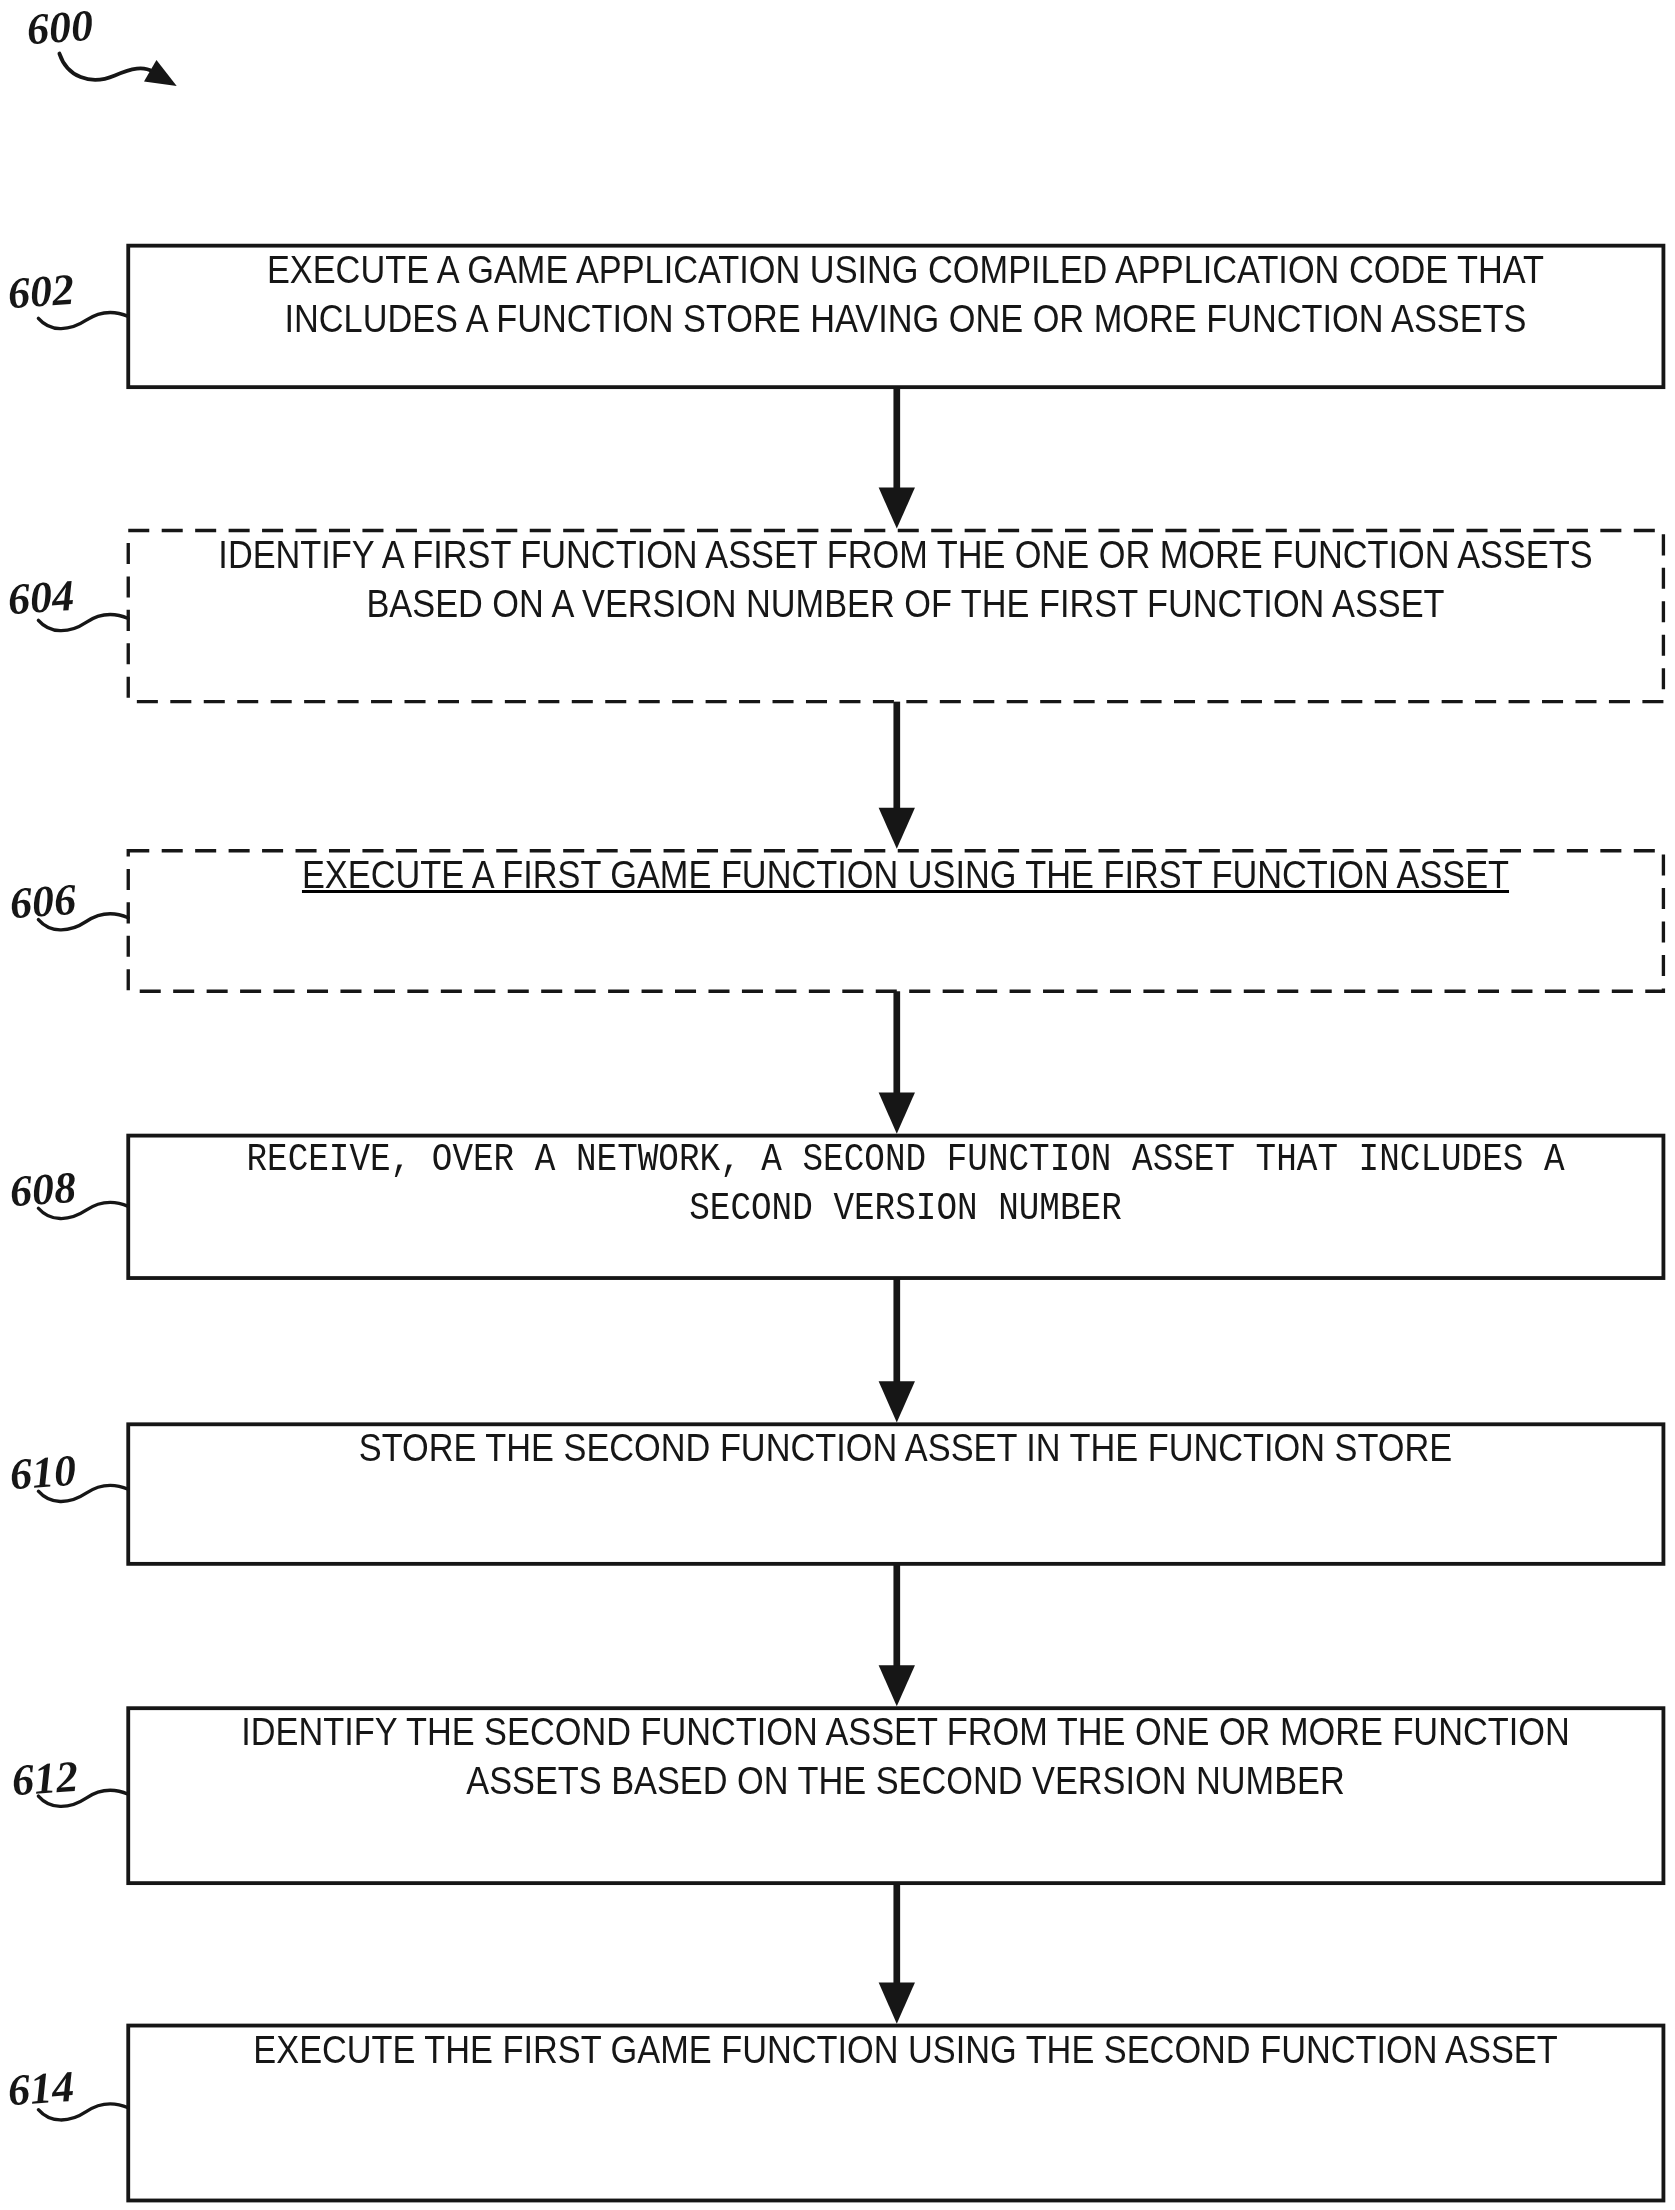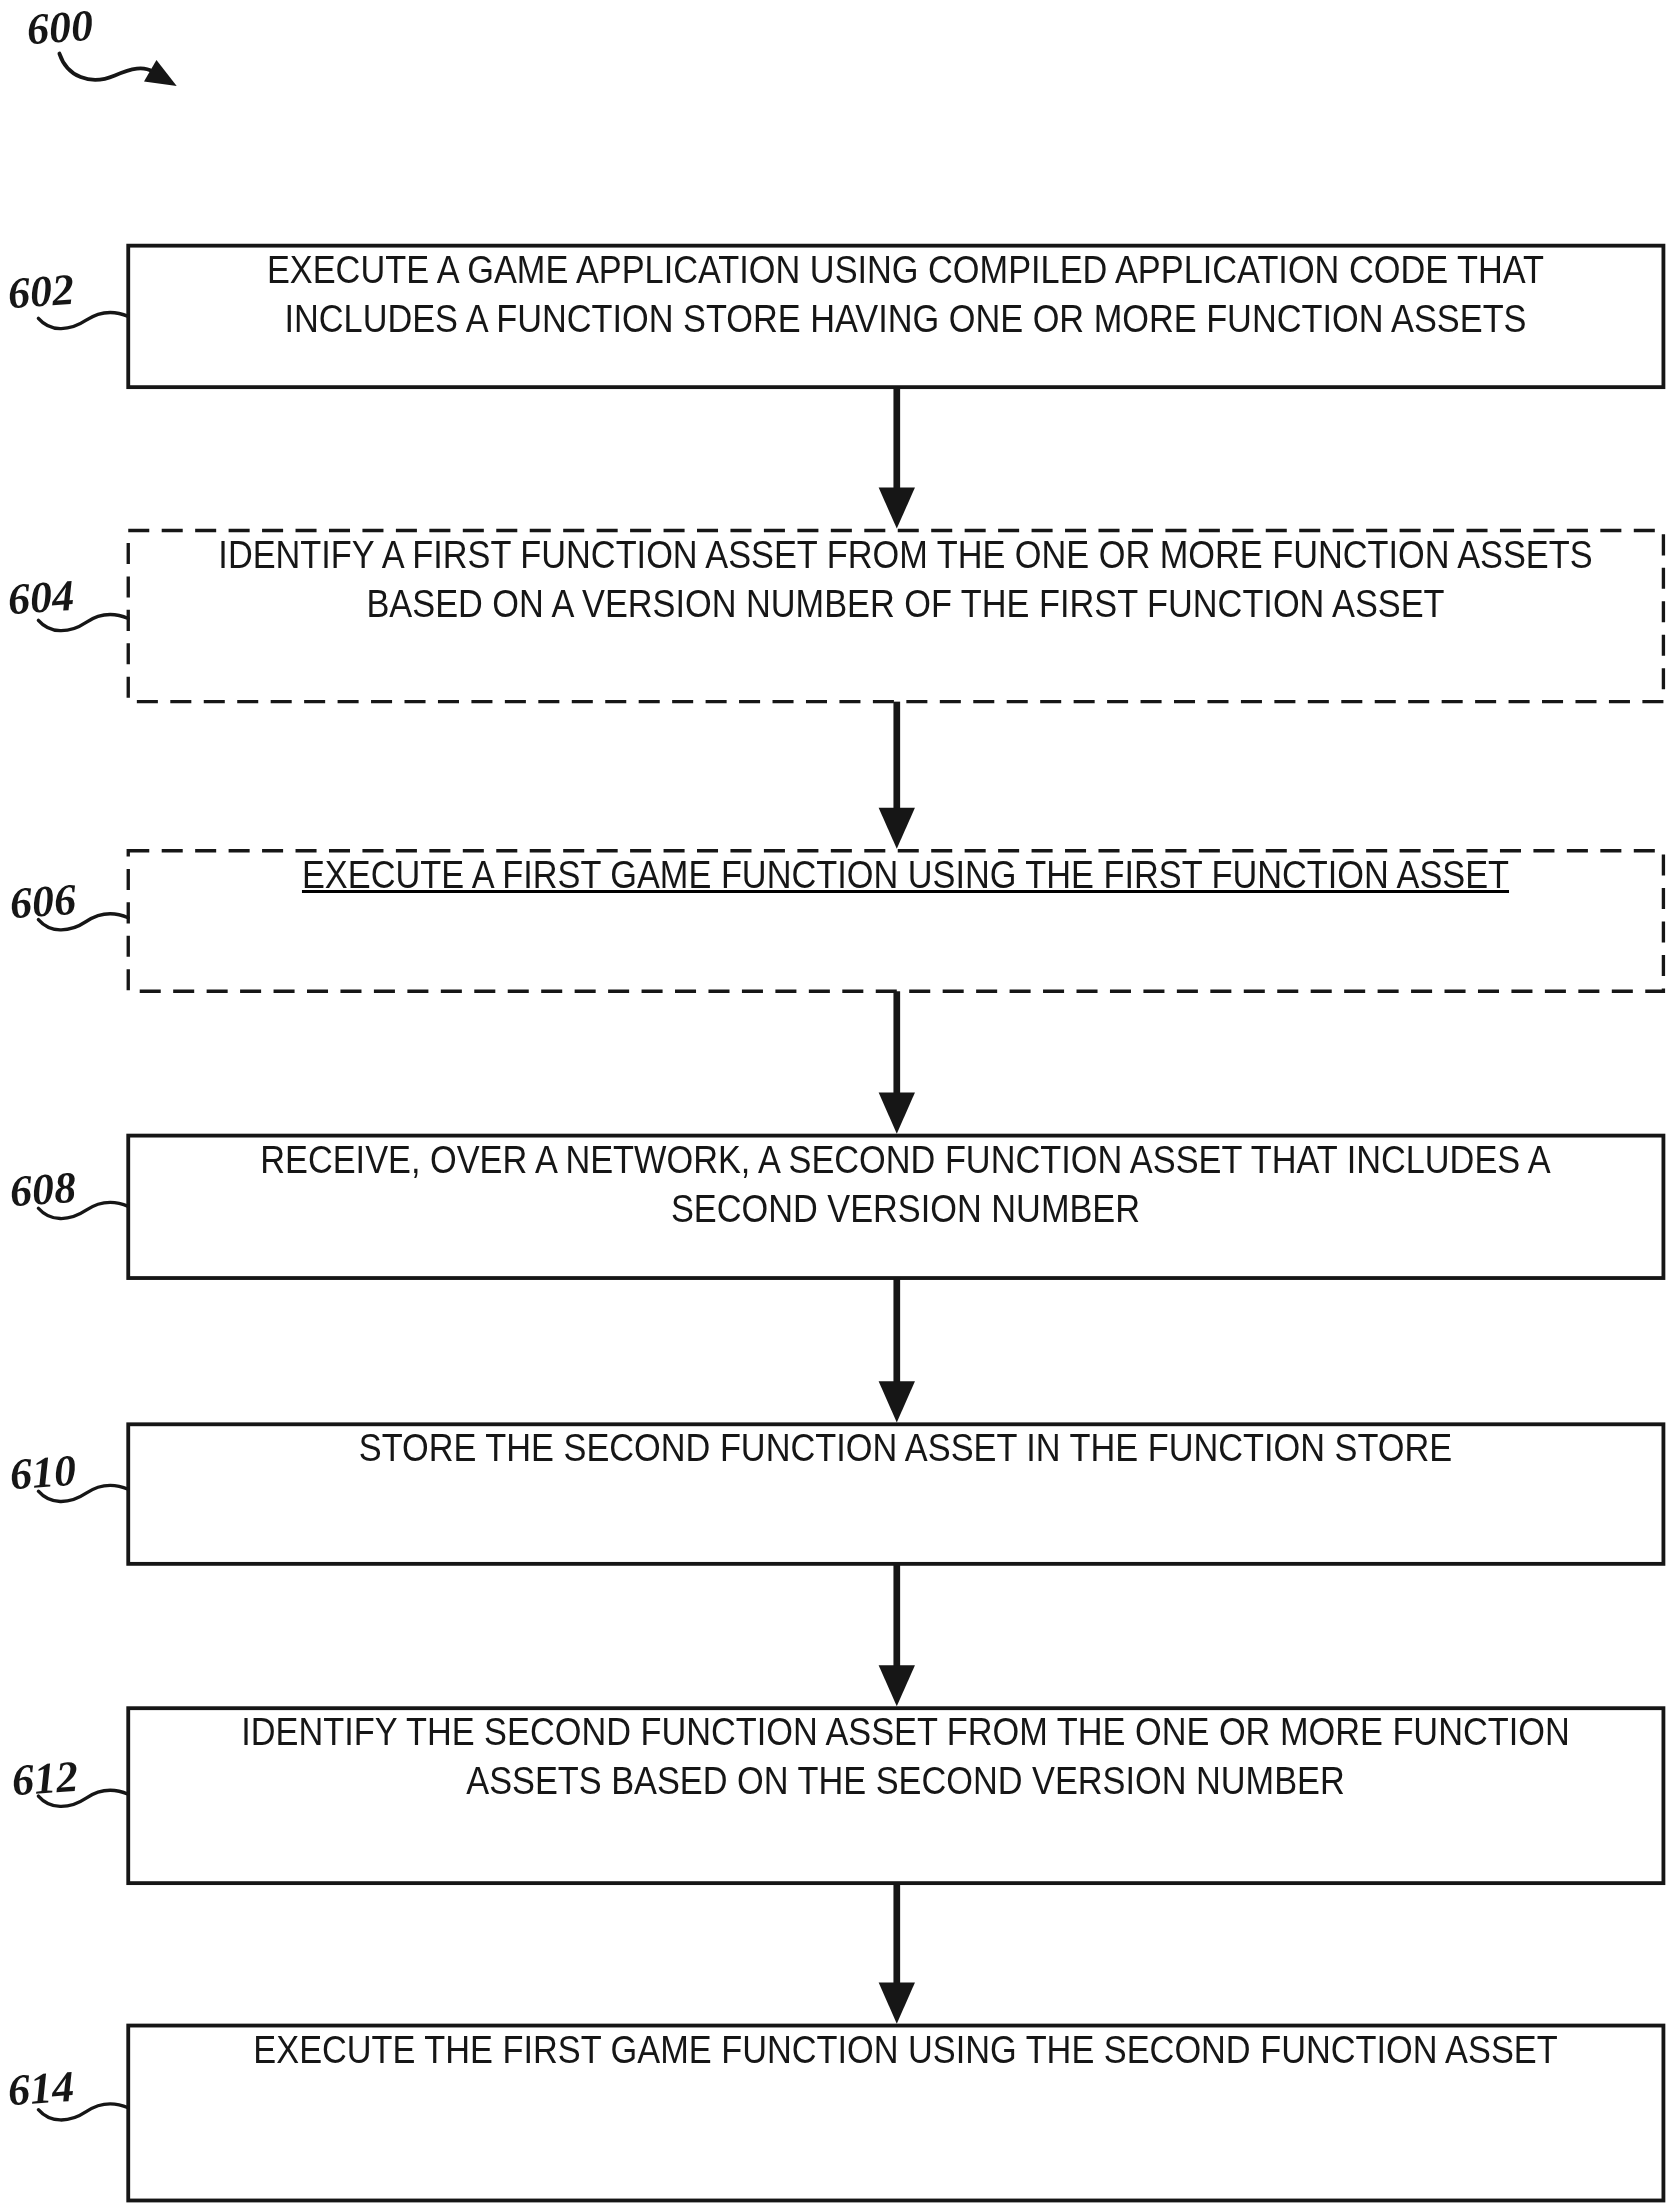--- a/index.html
+++ b/index.html
@@ -129,21 +129,21 @@
     <span class="step-text">EXECUTE A GAME APPLICATION USING COMPILED APPLICATION CODE THAT
 INCLUDES A FUNCTION STORE HAVING ONE OR MORE FUNCTION ASSETS</span>
   </div>
   <div class="step-box" style="top:531px;  height:171px;">
     <span class="step-text">IDENTIFY A FIRST FUNCTION ASSET FROM THE ONE OR MORE FUNCTION ASSETS
 BASED ON A VERSION NUMBER OF THE FIRST FUNCTION ASSET</span>
   </div>
   <div class="step-box" style="top:851px;  height:141px;text-decoration:underline;">
     <span class="step-text">EXECUTE A FIRST GAME FUNCTION USING THE FIRST FUNCTION ASSET</span>
   </div>
-  <div class="step-box" style="top:1136px; height:142px;">
+  <div class="step-box" style="top:1136px; height:142px;font-family:Liberation Mono, monospace;">
     <span class="step-text">RECEIVE, OVER A NETWORK, A SECOND FUNCTION ASSET THAT INCLUDES A
 SECOND VERSION NUMBER</span>
   </div>
   <div class="step-box" style="top:1708px; height:175px;">
     <span class="step-text">IDENTIFY THE SECOND FUNCTION ASSET FROM THE ONE OR MORE FUNCTION
 ASSETS BASED ON THE SECOND VERSION NUMBER</span>
   </div>
   <div class="step-box" style="top:1424px; height:140px;">
     <span class="step-text">STORE THE SECOND FUNCTION ASSET IN THE FUNCTION STORE</span>
   </div>

